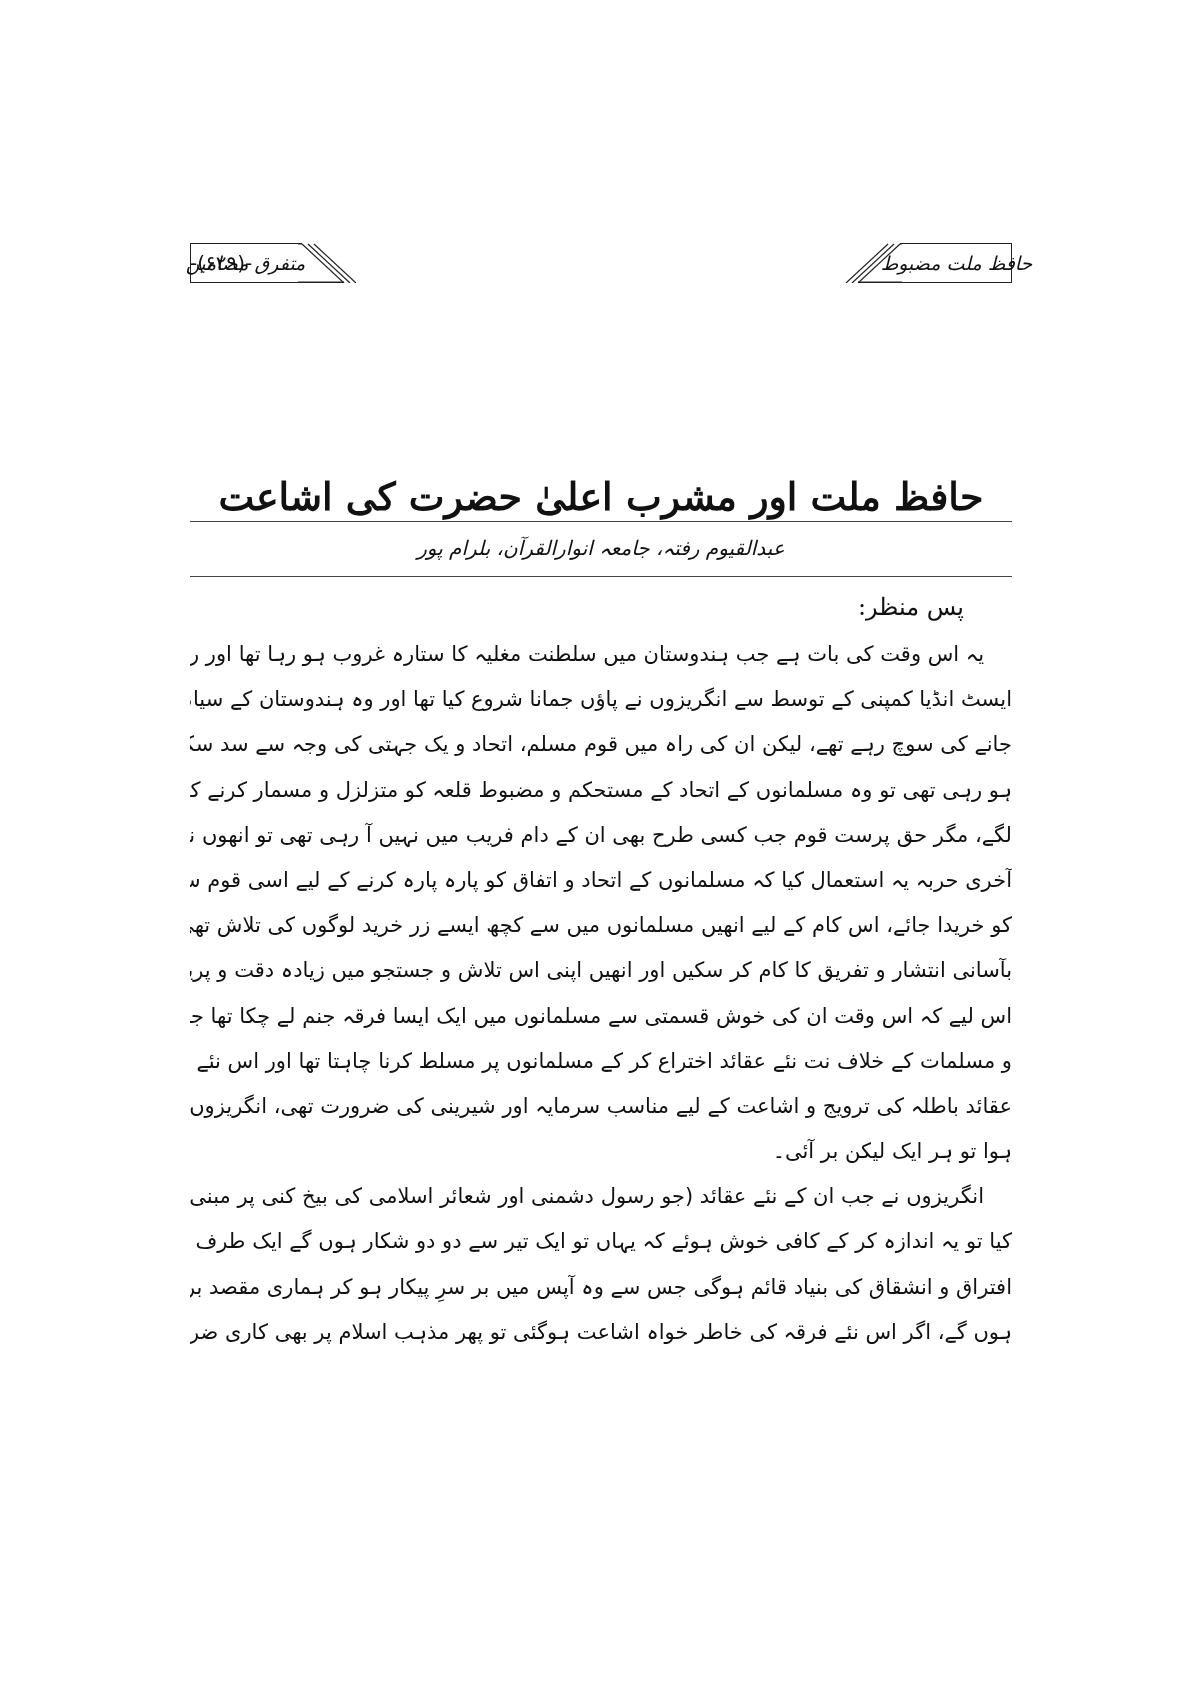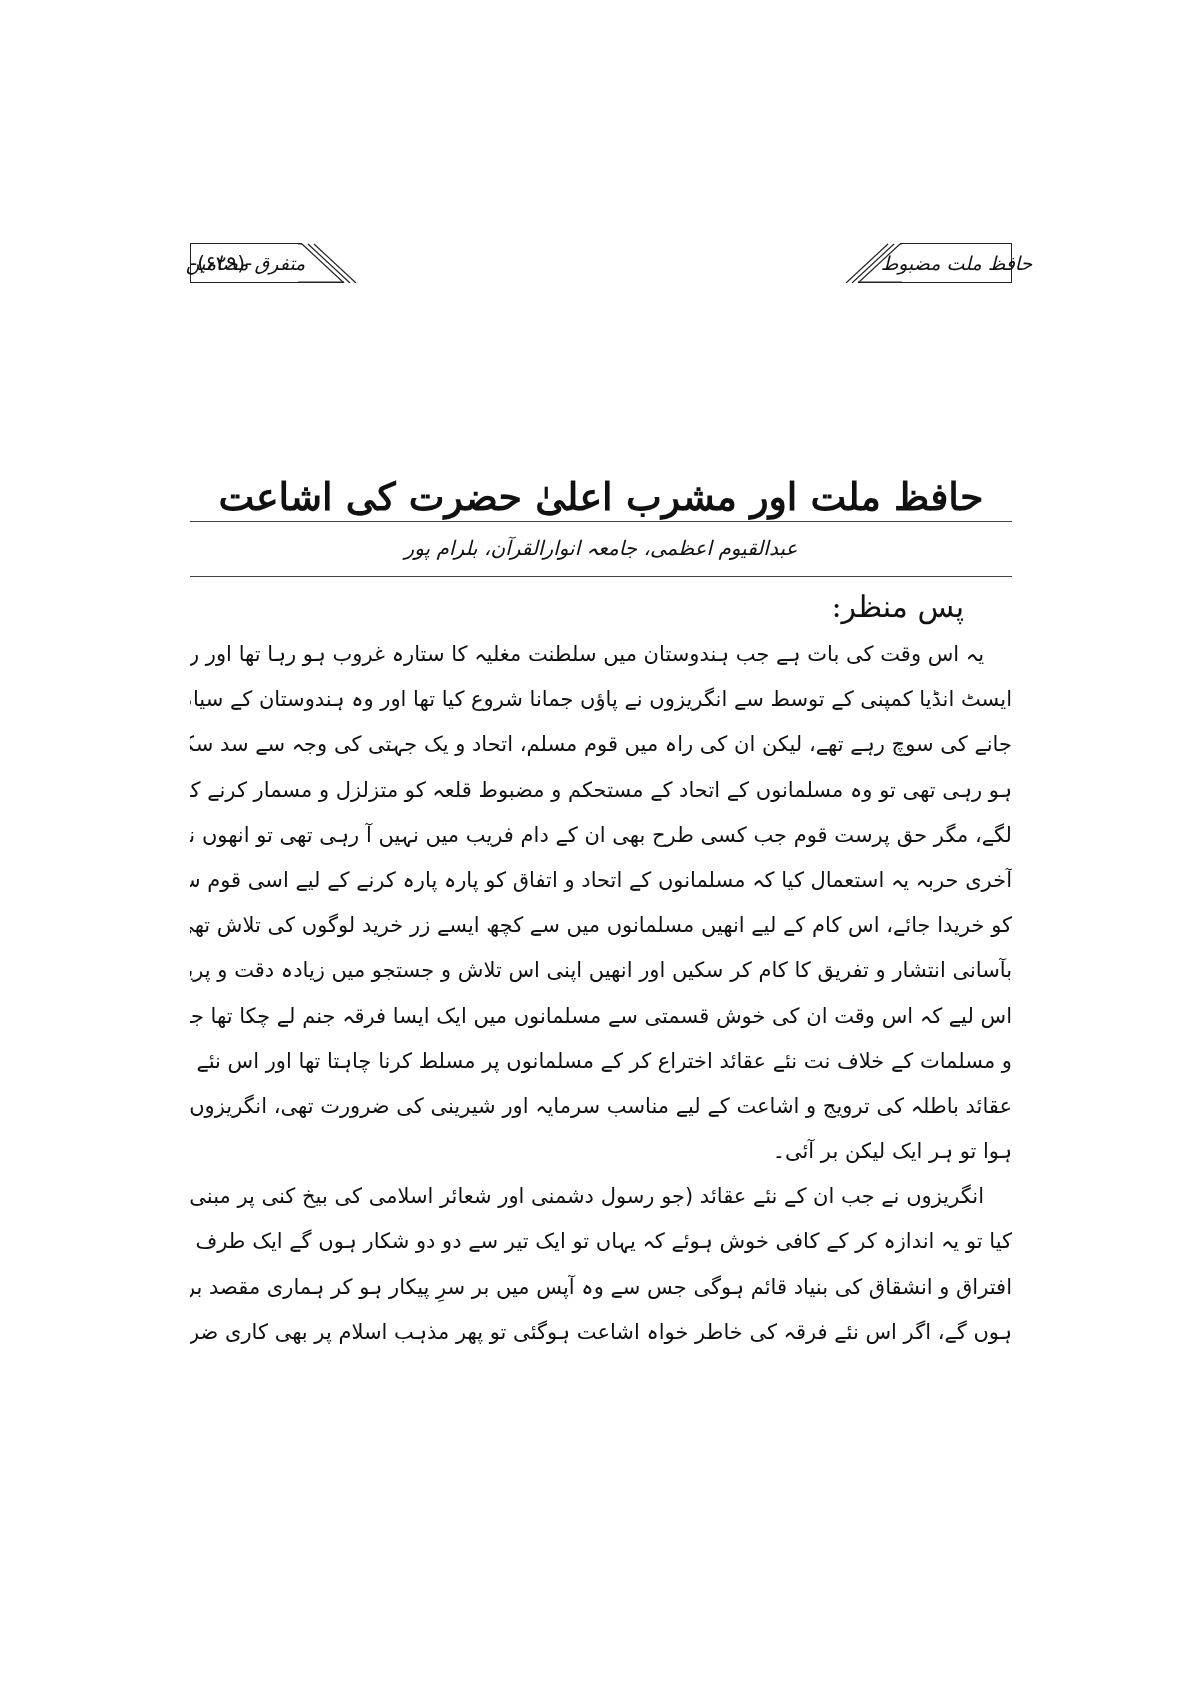--- a/index.html
+++ b/index.html
@@ -107,21 +107,21 @@
       line-height: 36px;
     }
 
     
     .section-heading {
       position: absolute;
       right: 230px;
       top: 585px;
       direction: rtl;
       font-family: "DejaVu Serif", serif;
-      font-size: 30px;
+      font-size: 24px;
       line-height: 44px;
     }
 
     
     .body-text {
       position: absolute;
       left: 186px;
       width: 822px;
       top: 632px;
       direction: rtl;
@@ -169,21 +169,21 @@
       <line x1="34" y1="39.25" x2="80" y2="39.25" stroke="#222" stroke-width="1.5"></line>
     </svg>
     <div class="hdr-box right">
       <span>حافظ ملت مضبوط</span>
     </div>
   </div>
 
   <h1 class="article-title">حافظ ملت اور مشرب اعلیٰ حضرت کی اشاعت</h1>
 
   <div class="rule top"></div>
-  <div class="author-line">عبدالقیوم اعظمی، جامعہ انوارالقرآن، بلرام پور</div>
+  <div class="author-line">عبدالقیوم رفتہ، جامعہ انوارالقرآن، بلرام پور</div>
   <div class="rule bottom"></div>
 
   <div class="section-heading">پس منظر:</div>
 
   <div class="body-text">
     <div class="body-line indent">یہ اس وقت کی بات ہے جب ہندوستان میں سلطنت مغلیہ کا ستارہ غروب ہو رہا تھا اور رفتہ رفتہ</div>
     <div class="body-line">ایسٹ انڈیا کمپنی کے توسط سے انگریزوں نے پاؤں جمانا شروع کیا تھا اور وہ ہندوستان کے سیاہ و سفید کے مالک بن</div>
     <div class="body-line">جانے کی سوچ رہے تھے، لیکن ان کی راہ میں قوم مسلم، اتحاد و یک جہتی کی وجہ سے سد سکندری کی طرح حائل</div>
     <div class="body-line">ہو رہی تھی تو وہ مسلمانوں کے اتحاد کے مستحکم و مضبوط قلعہ کو متزلزل و مسمار کرنے کی سعیِ بلیغ و جد و جہد کرنے</div>
     <div class="body-line">لگے، مگر حق پرست قوم جب کسی طرح بھی ان کے دام فریب میں نہیں آ رہی تھی تو انھوں نے مجبور ہو کر ایک</div>

